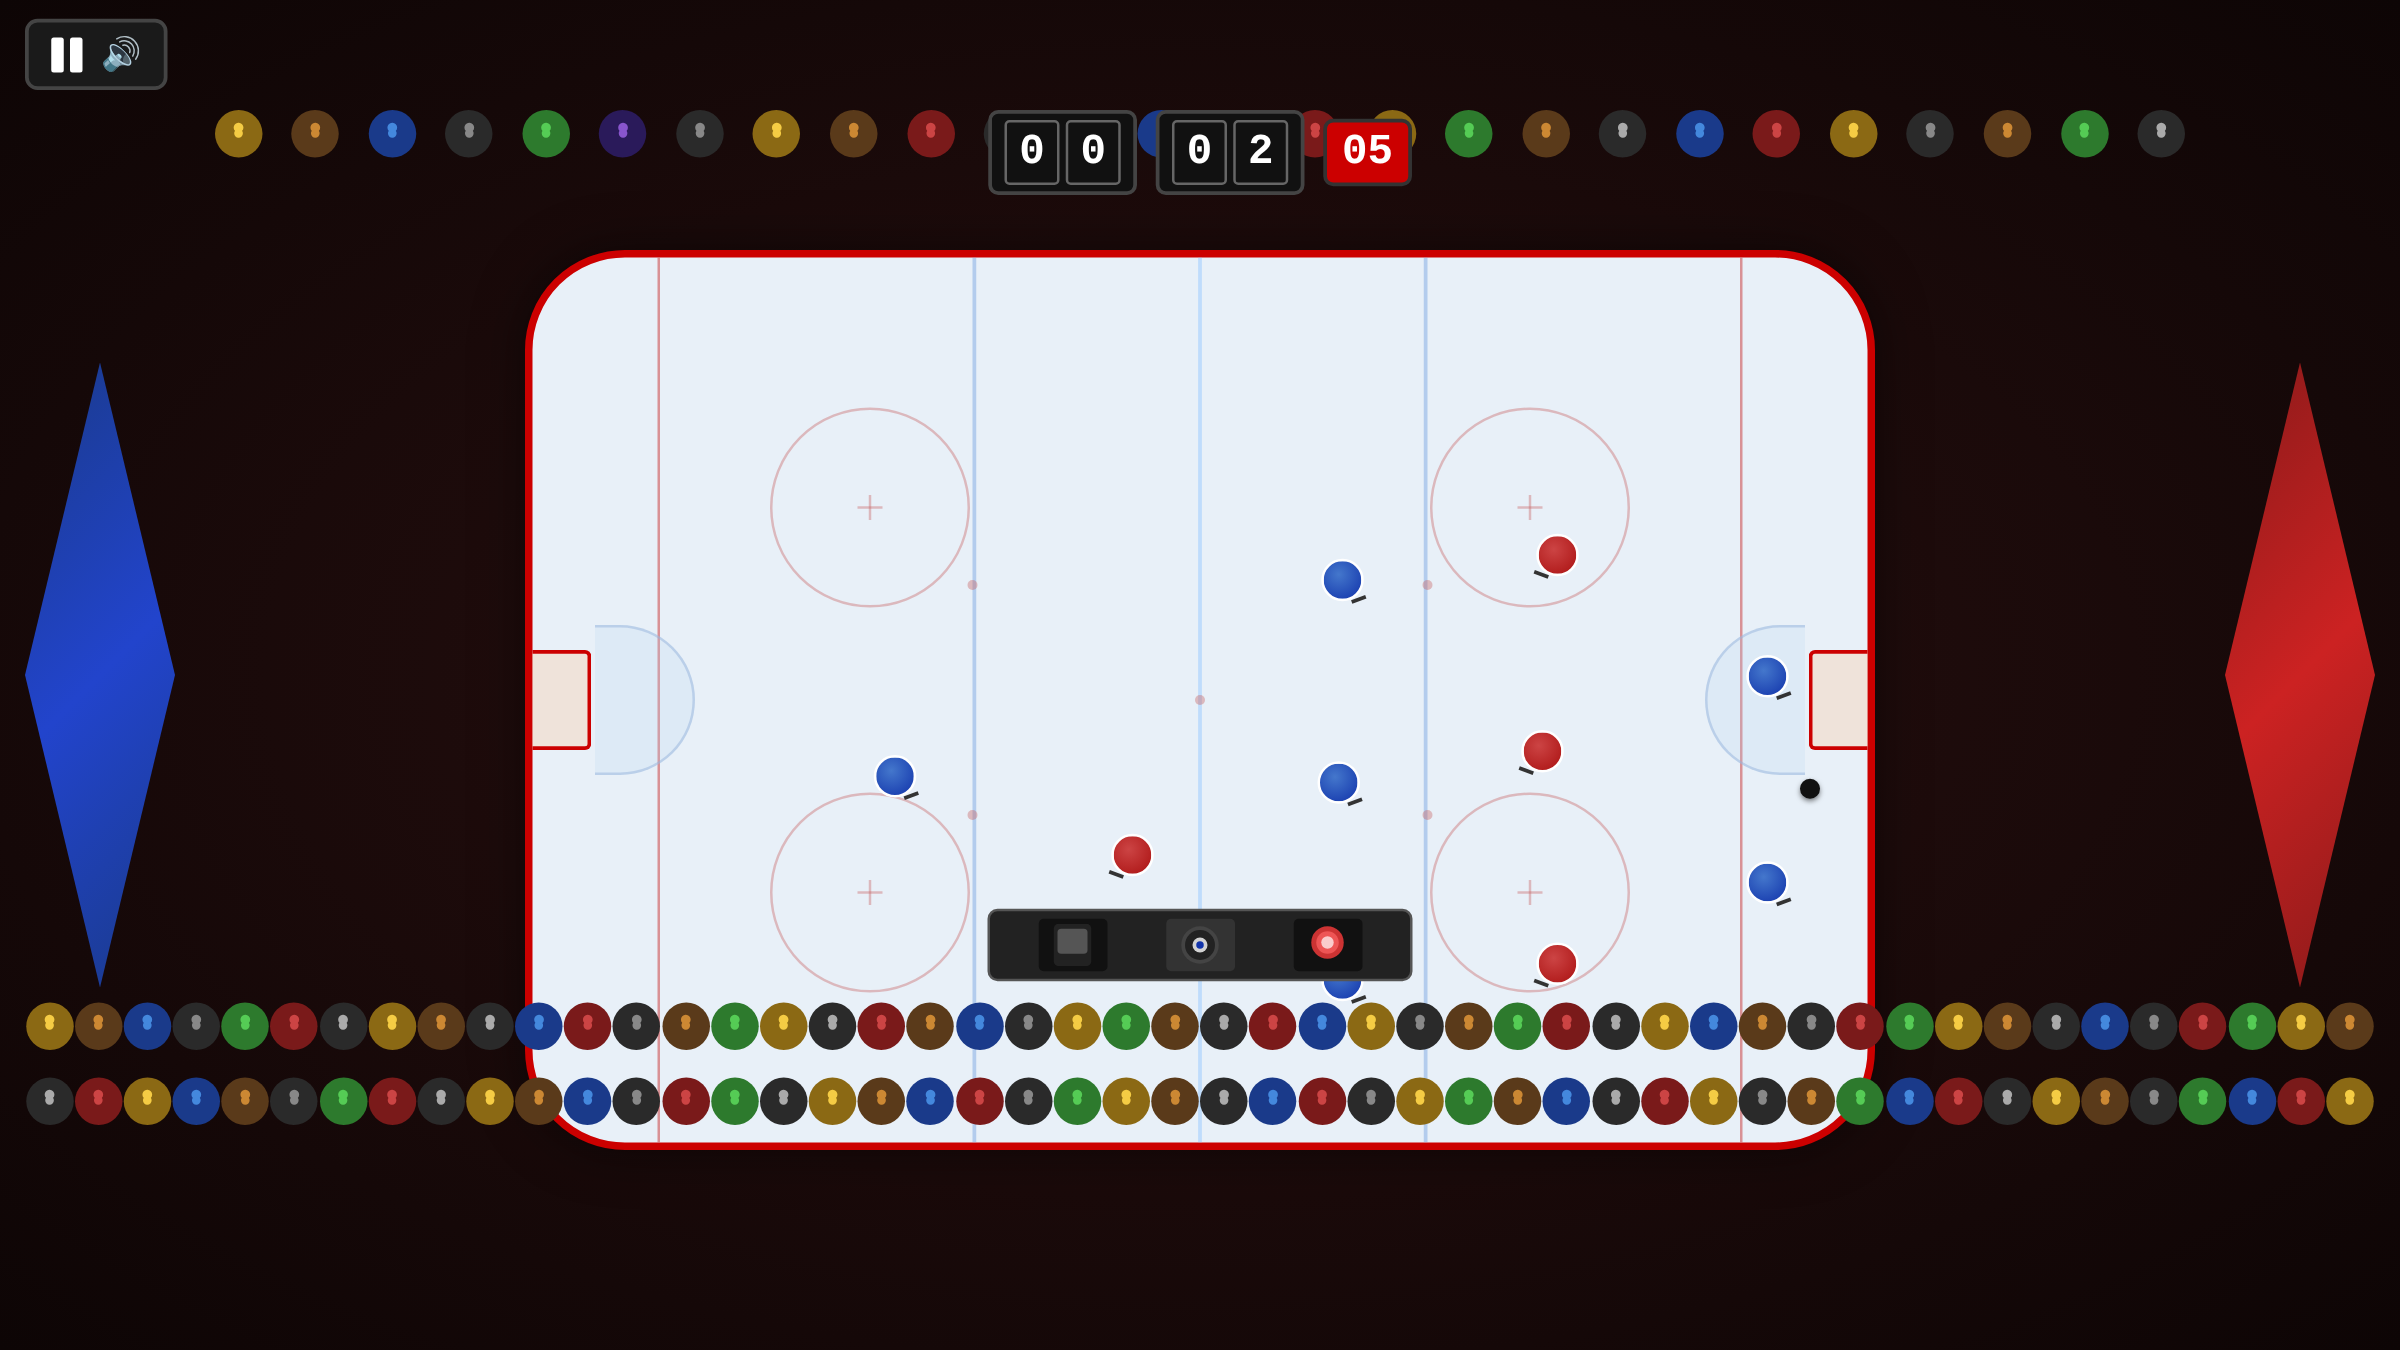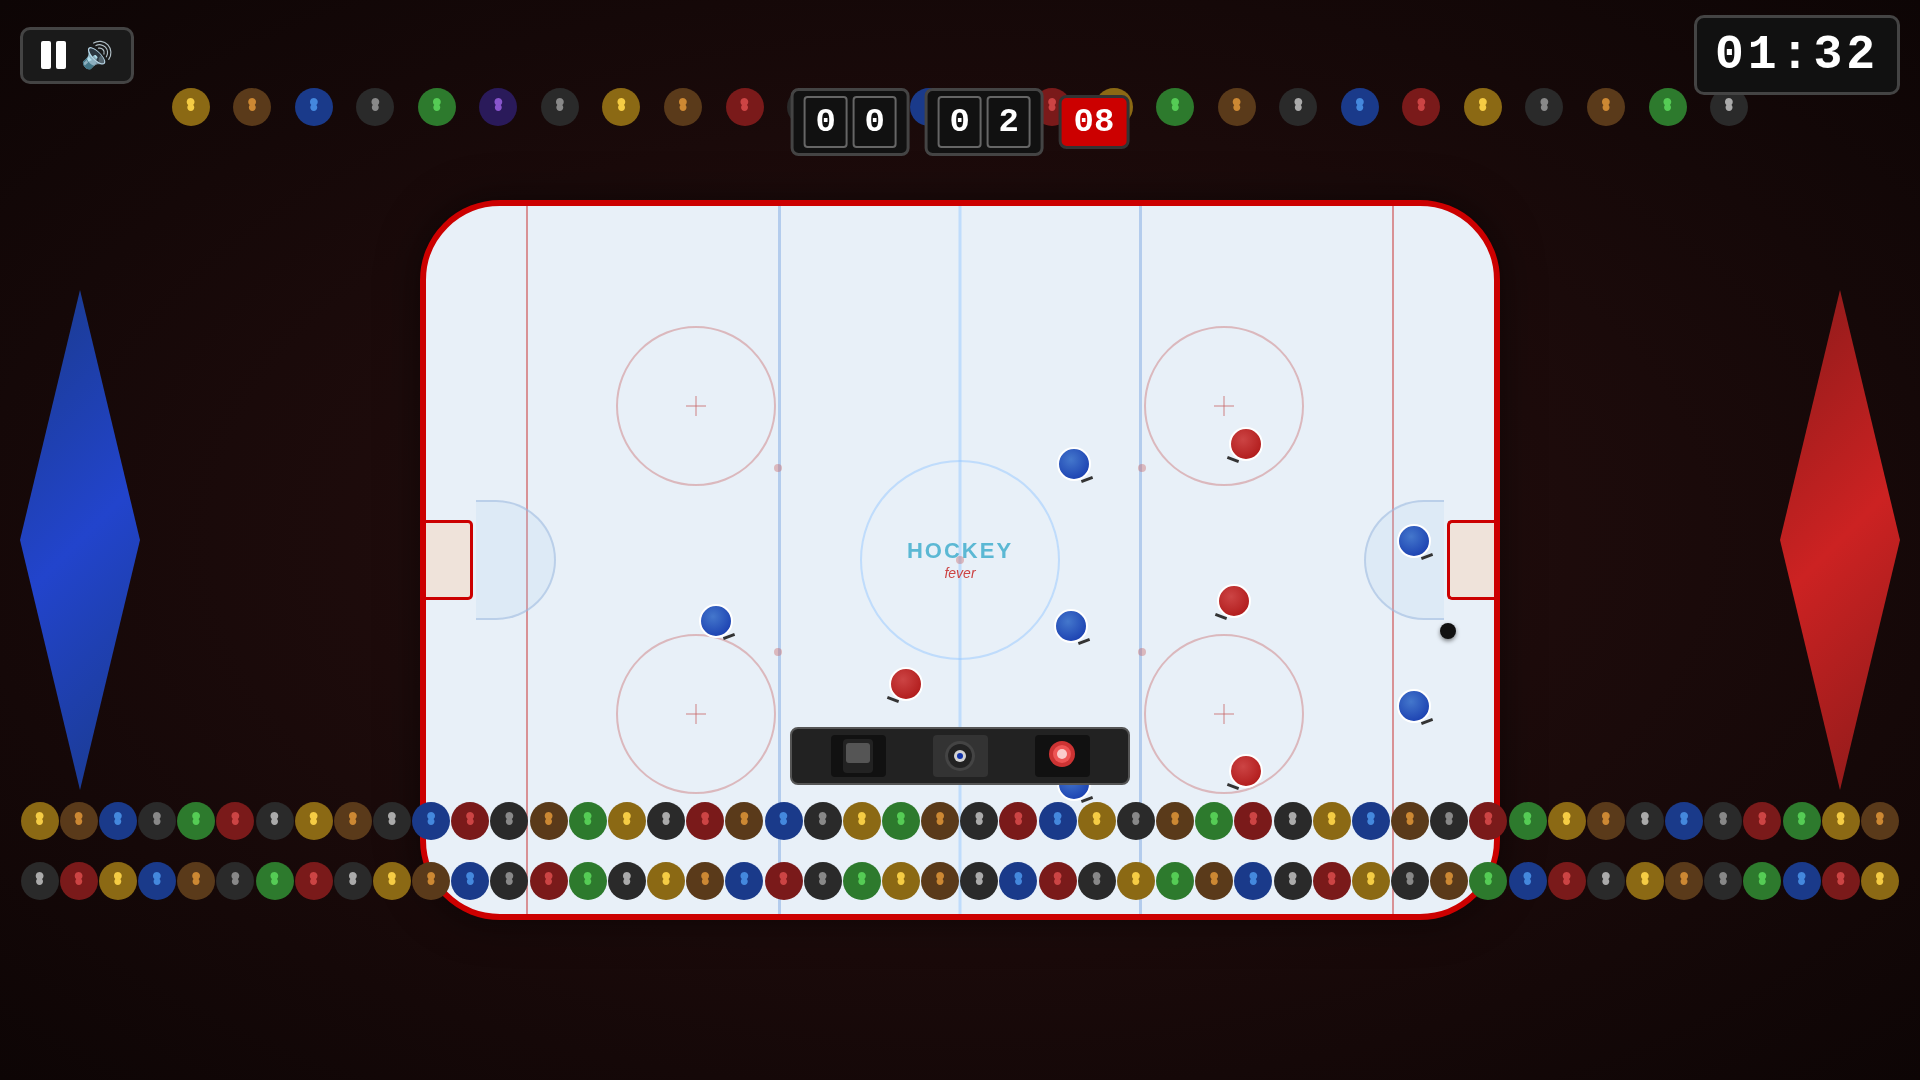--- a/index.html
+++ b/index.html
@@ -612,34 +612,33 @@
 
   <div class="controls-btn">
     <div class="pause-icon">
       <div class="pause-bar"></div>
       <div class="pause-bar"></div>
     </div>
     <div class="volume-icon">🔊</div>
   </div>
 
 
-  <div class="timer-display">01:32</div>
 </div>
 
 <div class="hud-score-section">
   <div class="score-box">
     <div class="score-cell">0</div>
     <div class="score-cell">0</div>
   </div>
   <div class="score-box">
     <div class="score-cell">0</div>
     <div class="score-cell">2</div>
   </div>
   <div class="red-score-box-hud">
-    <span class="red-score-cell">08</span>
+    <span class="red-score-cell">05</span>
   </div>
 </div>
 
 <div class="rink-container">
   <div class="rink">
 
     <div class="rink-center-line"></div>
     <div class="rink-blue-line-left"></div>
     <div class="rink-blue-line-right"></div>
     <div class="rink-goal-line-left"></div>
@@ -657,26 +656,20 @@
     <div class="faceoff-circle fc-bl">
       <div class="faceoff-cross"></div>
     </div>
     <div class="faceoff-circle fc-tr">
       <div class="faceoff-cross"></div>
     </div>
     <div class="faceoff-circle fc-br">
       <div class="faceoff-cross"></div>
     </div>
 
-    <div class="center-circle">
-      <div class="hockey-fever-text">
-        <div class="hockey-fever-hockey">HOCKEY</div>
-        <div class="hockey-fever-fever">fever</div>
-      </div>
-    </div>
 
     <div class="center-dot"></div>
 
     <div class="neutral-dot" style="left:33%; top:37%;"></div>
     <div class="neutral-dot" style="left:33%; top:63%;"></div>
     <div class="neutral-dot" style="right:33%; top:37%; left:auto; transform:translate(50%,-50%);"></div>
     <div class="neutral-dot" style="right:33%; top:63%; left:auto; transform:translate(50%,-50%);"></div>
 
     <div class="player player-blue" style="left:290px; top:415px;">
       <div class="player-body"></div>

